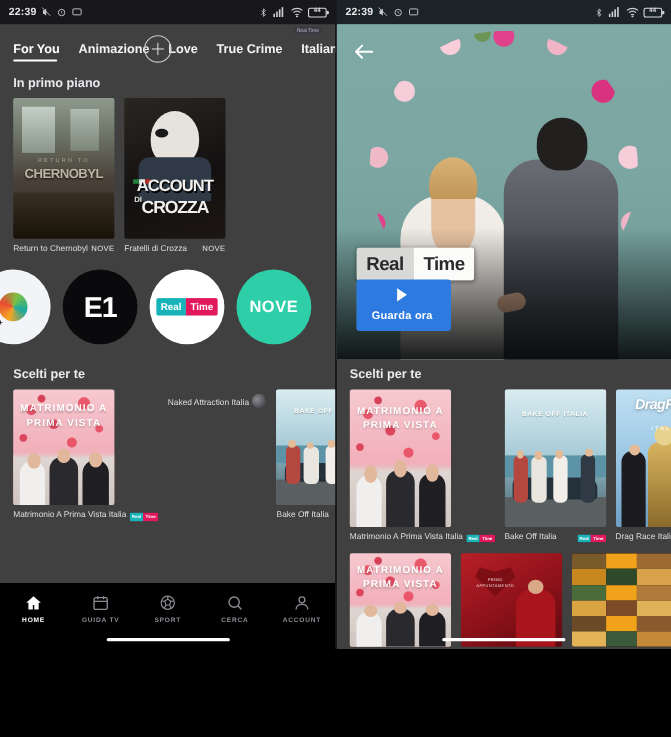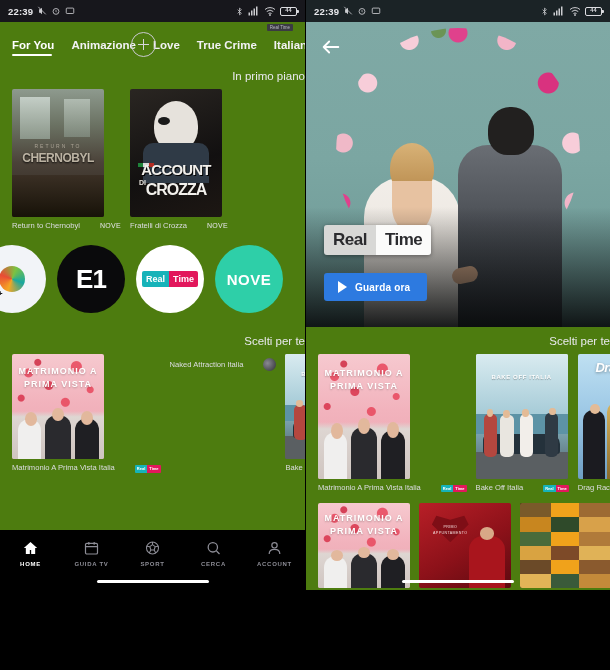--- a/index.html
+++ b/index.html
@@ -1,20 +1,20 @@
 <!DOCTYPE html>
 <html><head>
 <meta charset="utf-8">
 <style>
   * { box-sizing: border-box; margin:0; padding:0; }
   html,body { width:610px; height:670px; background:#000; overflow:hidden; }
   body { font-family:"Liberation Sans", sans-serif; }
 
   .stage { position:relative; width:610px; height:670px; display:flex; }
-  .panel { position:relative; width:305px; height:590px; overflow:hidden; background:#4d7c0f; }
+  .panel { position:relative; width:305px; height:590px; overflow:hidden; background:#404040; }
   .panel.right { border-left:1px solid #000; }
 
   
   .statusbar { height:22px; background:#17171c; display:flex; align-items:center;
                padding:0 8px; color:#e8e8ec; font-size:9px; letter-spacing:.2px; }
   .panel.right .statusbar { background:#1b2326; }
   .sb-left { display:flex; align-items:center; gap:4px; }
   .sb-right { margin-left:auto; display:flex; align-items:center; gap:4px; }
   .sb-time { font-size:9.5px; font-weight:600; }
   .ic { display:inline-block; opacity:.92; }
@@ -40,26 +40,26 @@
   .plus { position:absolute; left:131px; top:10px; width:25px; height:25px; border-radius:50%;
           border:1.4px solid #c9c9cf; display:flex; align-items:center; justify-content:center; }
   .plus:before, .plus:after { content:""; position:absolute; background:#d6d6dc; }
   .plus:before { width:11px; height:1.6px; }
   .plus:after  { width:1.6px; height:11px; }
   .tabbadge { position:absolute; right:12px; top:2px; font-size:4.5px; background:#3a3a42;
               color:#b9b9c2; padding:1px 3px; border-radius:1px; }
 
   
   .section { padding:8px 0 2px 12px; }
-  .sec-title { font-size:11.5px; color:#e9e9ee; font-weight:400; margin-bottom:7px;text-align:right; }
+  .sec-title { font-size:11.5px; color:#e9e9ee; font-weight:700; margin-bottom:7px; }
   .row { display:flex; gap:9px; }
   .card { flex:0 0 auto; }
   .poster { border-radius:2px; overflow:hidden; position:relative; background:#1a1a1f; }
   .cap { margin-top:4px; font-size:7.6px; color:#ddddE3; line-height:1.35; display:flex;
-         align-items:center; gap:20px; }
+         align-items:flex-end; gap:3px; }
   .cap .txt { flex:1; }
   .badge-nove { font-size:7px; color:#e6e6ea; letter-spacing:.3px; font-weight:500; }
   .badge-rt { display:inline-flex; font-size:4px; font-weight:700; border-radius:1px; overflow:hidden;
               flex:0 0 auto; margin-top:1px; }
   .badge-rt i { font-style:normal; padding:1px 2px; }
   .badge-rt .a { background:#16b3b9; color:#fff; }
   .badge-rt .b { background:#e2175c; color:#fff; }
   .badge-dplus { width:13px; height:13px; border-radius:50%;
                  background:radial-gradient(circle at 35% 40%, #8a8a92, #2d2d33); flex:0 0 auto; }
 
@@ -258,21 +258,21 @@
      background:linear-gradient(180deg, rgba(8,10,11,0) 0%, rgba(8,10,11,.55) 60%, rgba(8,10,11,.92) 100%); }
   .back-arrow { position:absolute; left:14px; top:14px; width:22px; height:22px; }
   .rt-logo { position:absolute; left:18px; bottom:72px; display:flex; border-radius:3px;
      overflow:hidden; box-shadow:0 1px 4px rgba(0,0,0,.4); }
   .rt-logo i { font-style:normal; font-size:17px; font-weight:700; padding:5px 9px; letter-spacing:-.5px; }
   .rt-logo .a { background:#d8d8d6; color:#2b2b2e; }
   .rt-logo .b { background:#fbfbfa; color:#2b2b2e; }
   .watch-btn { position:absolute; left:18px; bottom:26px; background:#2d7ae0; color:#fff;
      border:0; border-radius:3px; padding:8px 17px 8px 14px; font-size:10px; font-weight:700;
      display:flex; align-items:center; gap:8px; font-family:"Liberation Sans", sans-serif;
-     letter-spacing:.2px; }
+     letter-spacing:.2px;flex-direction:column; }
   .watch-btn .play { width:0; height:0; border-left:9px solid #fff;
      border-top:6px solid transparent; border-bottom:6px solid transparent; }
 </style>
 </head>
 <body>
 
 <div class="stage">
 
   <div class="panel left">
 

